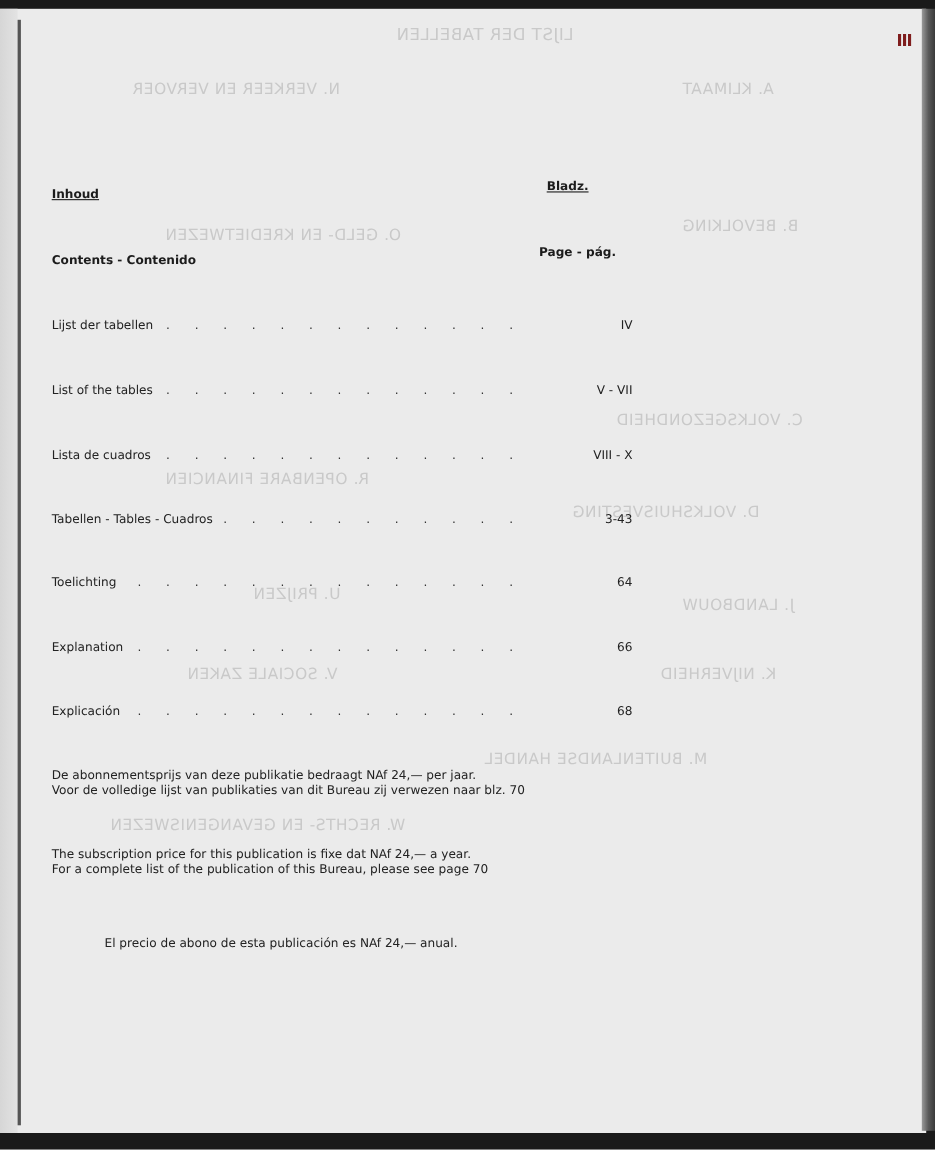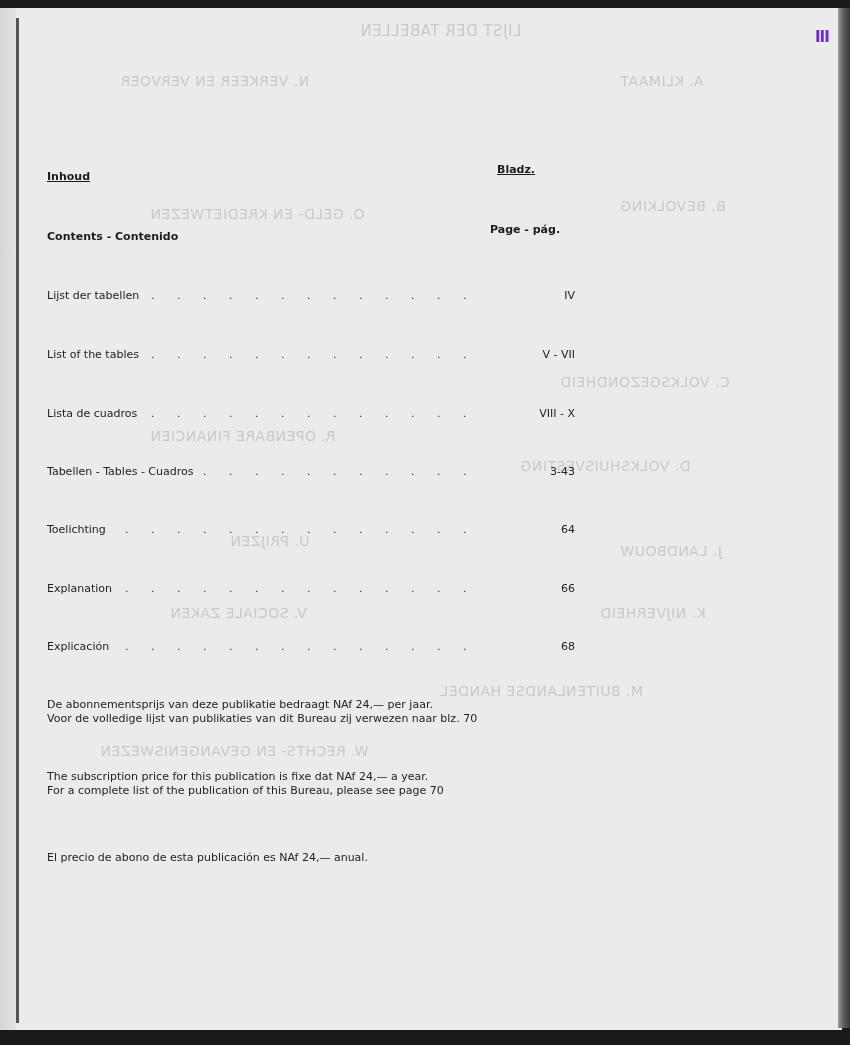--- a/index.html
+++ b/index.html
@@ -24,21 +24,21 @@
     .right-edge {
       position: absolute; right: 0; top: 8px; width: 12px; height: 1020px;
       background: linear-gradient(to right, #9a9a9a, #5a5a5a, #3a3a3a);
     }
     .bleed {
       position: absolute; color: #c9c9c9; font-size: 15px;
       transform: scaleX(-1); white-space: nowrap; letter-spacing: 0.5px;
     }
     .page-number {
       position: absolute; left: 815px; top: 20px;
-      font-weight: bold; font-size: 15px; color: #6d28d9; letter-spacing: -1px;
+      font-weight: bold; font-size: 15px; color: #7f1d1d; letter-spacing: -1px;
     }
     .heading { position: absolute; font-weight: bold; font-size: 11px; color: #1c1c1c; }
     .toc-row {
       position: absolute; left: 47px; width: 528px; height: 16px;
       font-size: 11px; color: #222;
     }
     .toc-label { position: absolute; left: 0; top: 0; white-space: nowrap; background: #ebebeb; padding-right: 4px; }
     .toc-dots {
       position: absolute; left: 0; right: 90px; top: 0;
       overflow: hidden; white-space: nowrap; letter-spacing: 9.5px; color: #333;
@@ -115,18 +115,18 @@
   </div>
 
   <div class="note" style="top:690px;">
     <div>De abonnementsprijs van deze publikatie bedraagt NAf 24,— per jaar.</div>
     <div>Voor de volledige lijst van publikaties van dit Bureau zij verwezen naar blz. 70</div>
   </div>
   <div class="note" style="top:762px;">
     <div>The subscription price for this publication is fixe dat NAf 24,— a year.</div>
     <div>For a complete list of the publication of this Bureau, please see page 70</div>
   </div>
-  <div class="note" style="top:843px;">
+  <div class="note" style="top:843px;margin-left:48px;">
     <div>El precio de abono de esta publicación es NAf 24,— anual.</div>
   </div>
 </div>
 
 <div class="right-edge"></div>
 
 </body></html>

